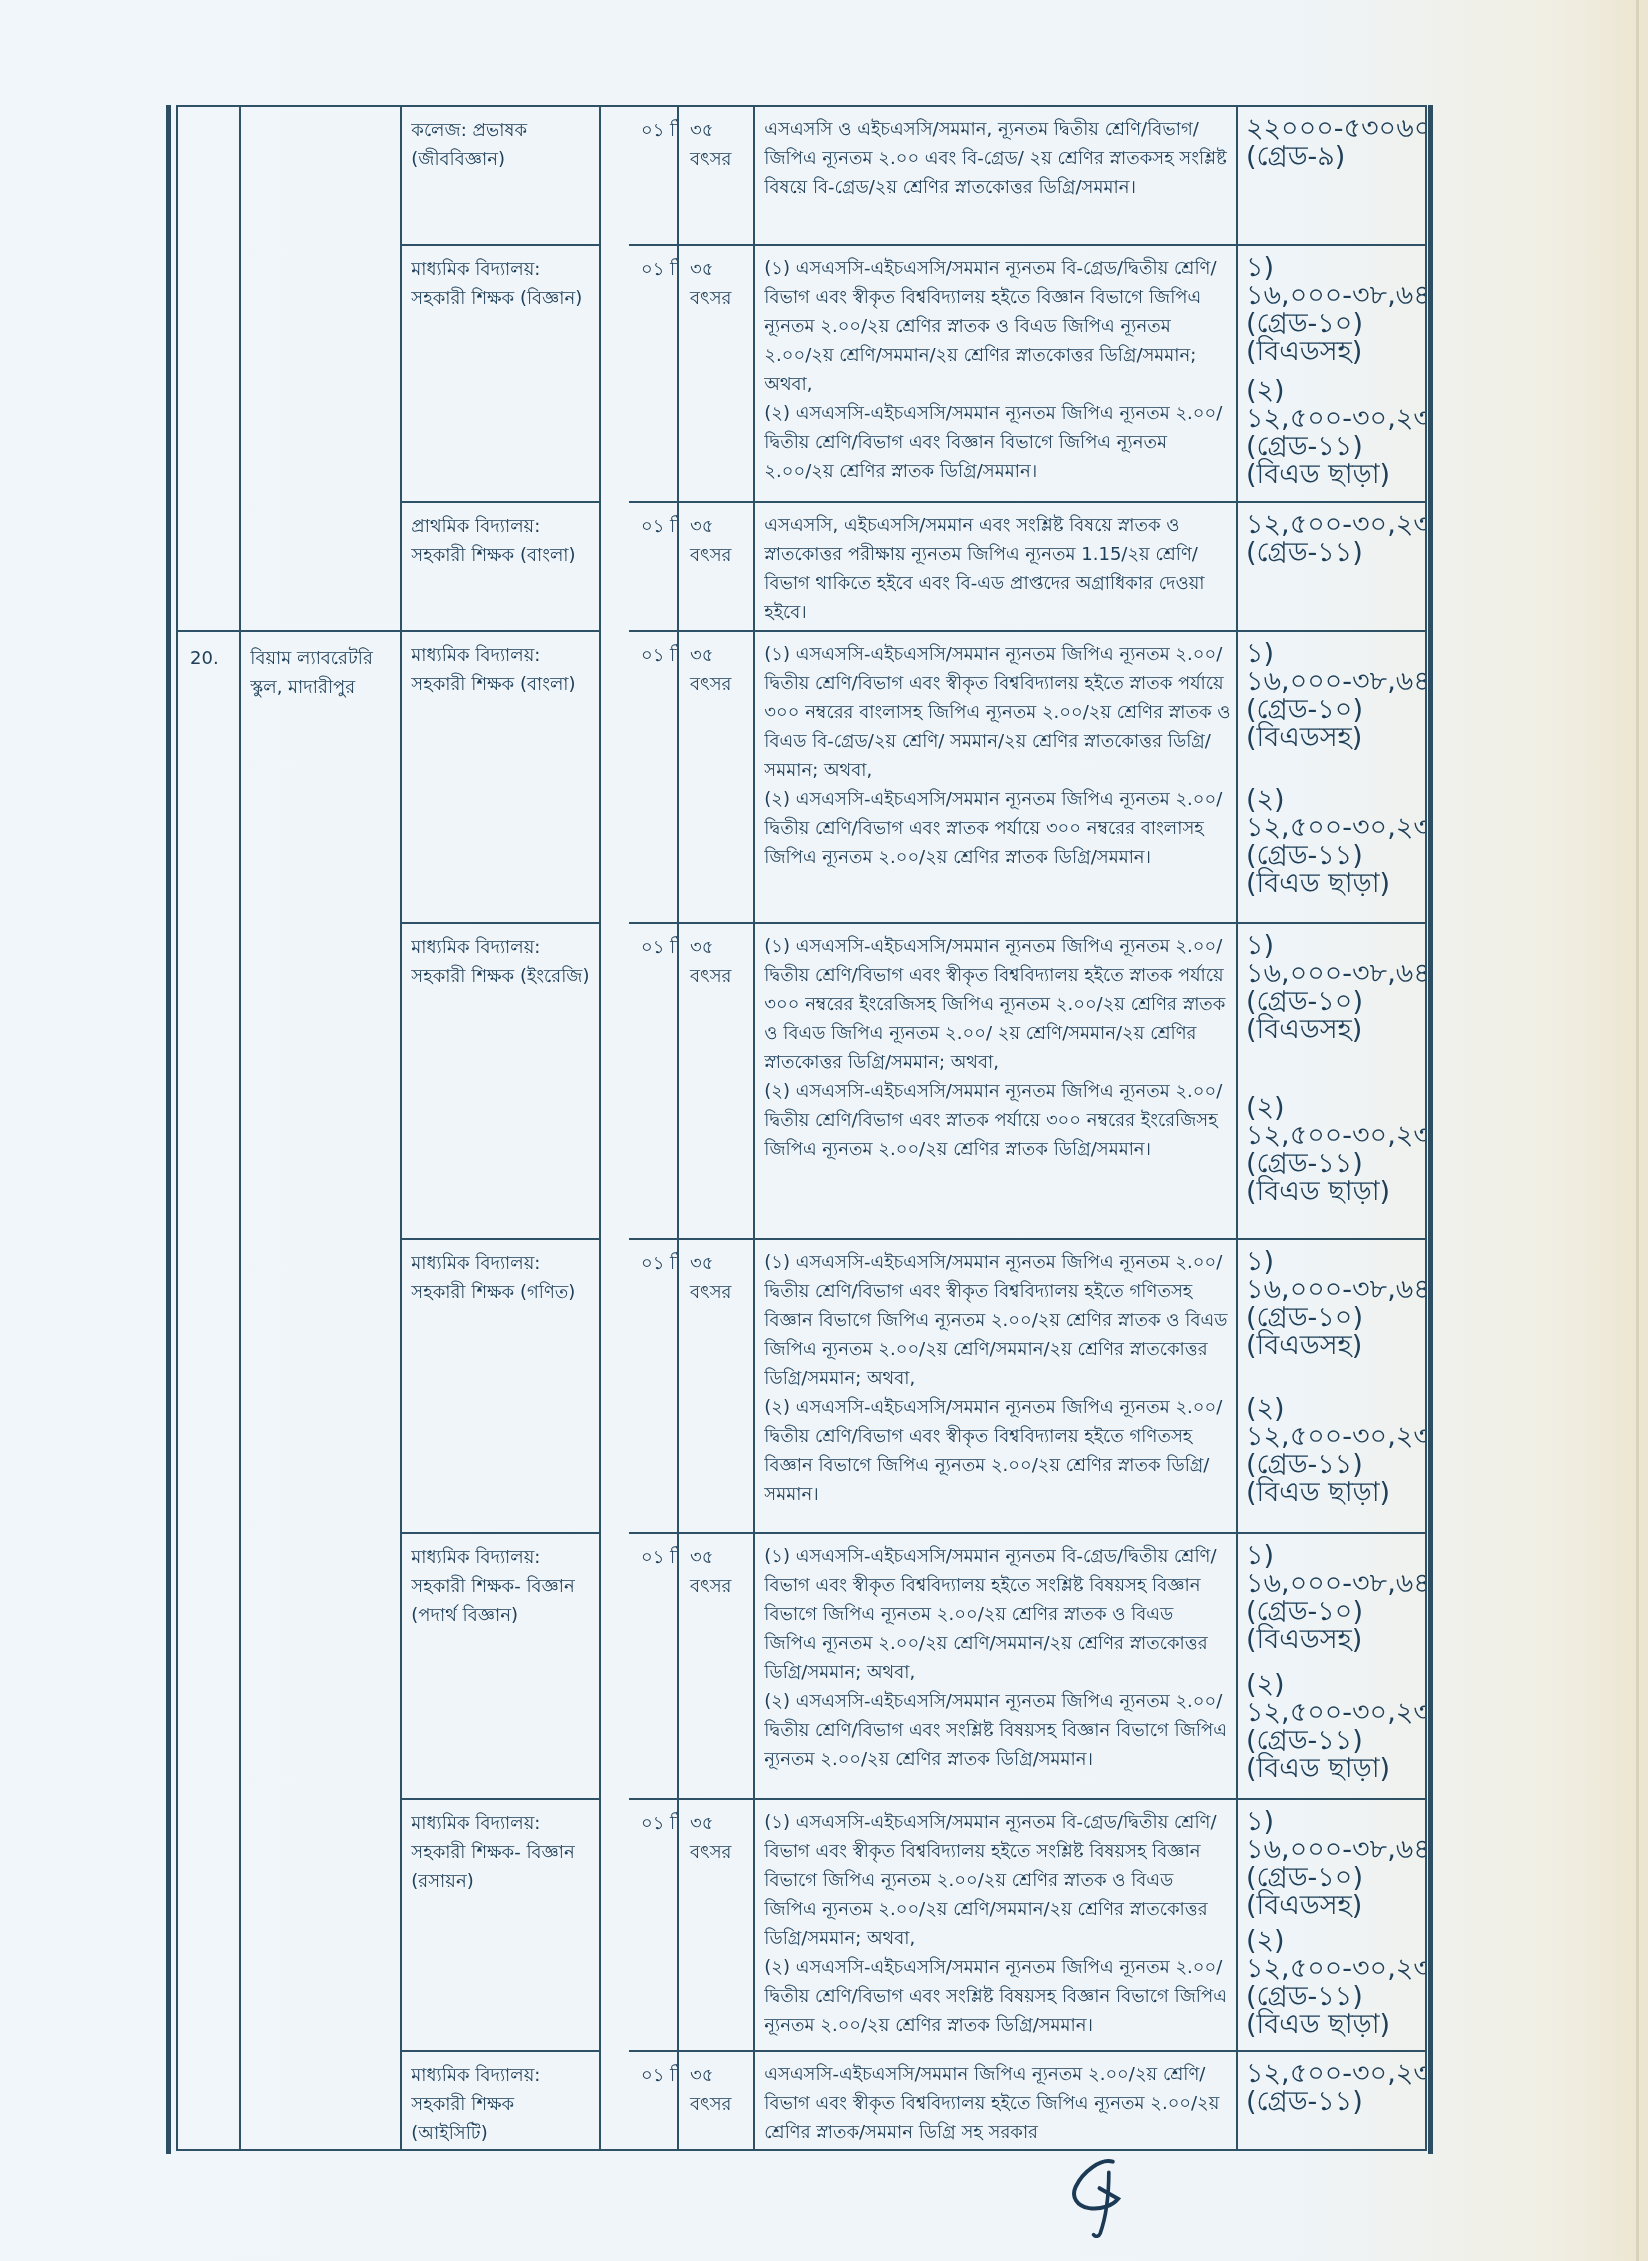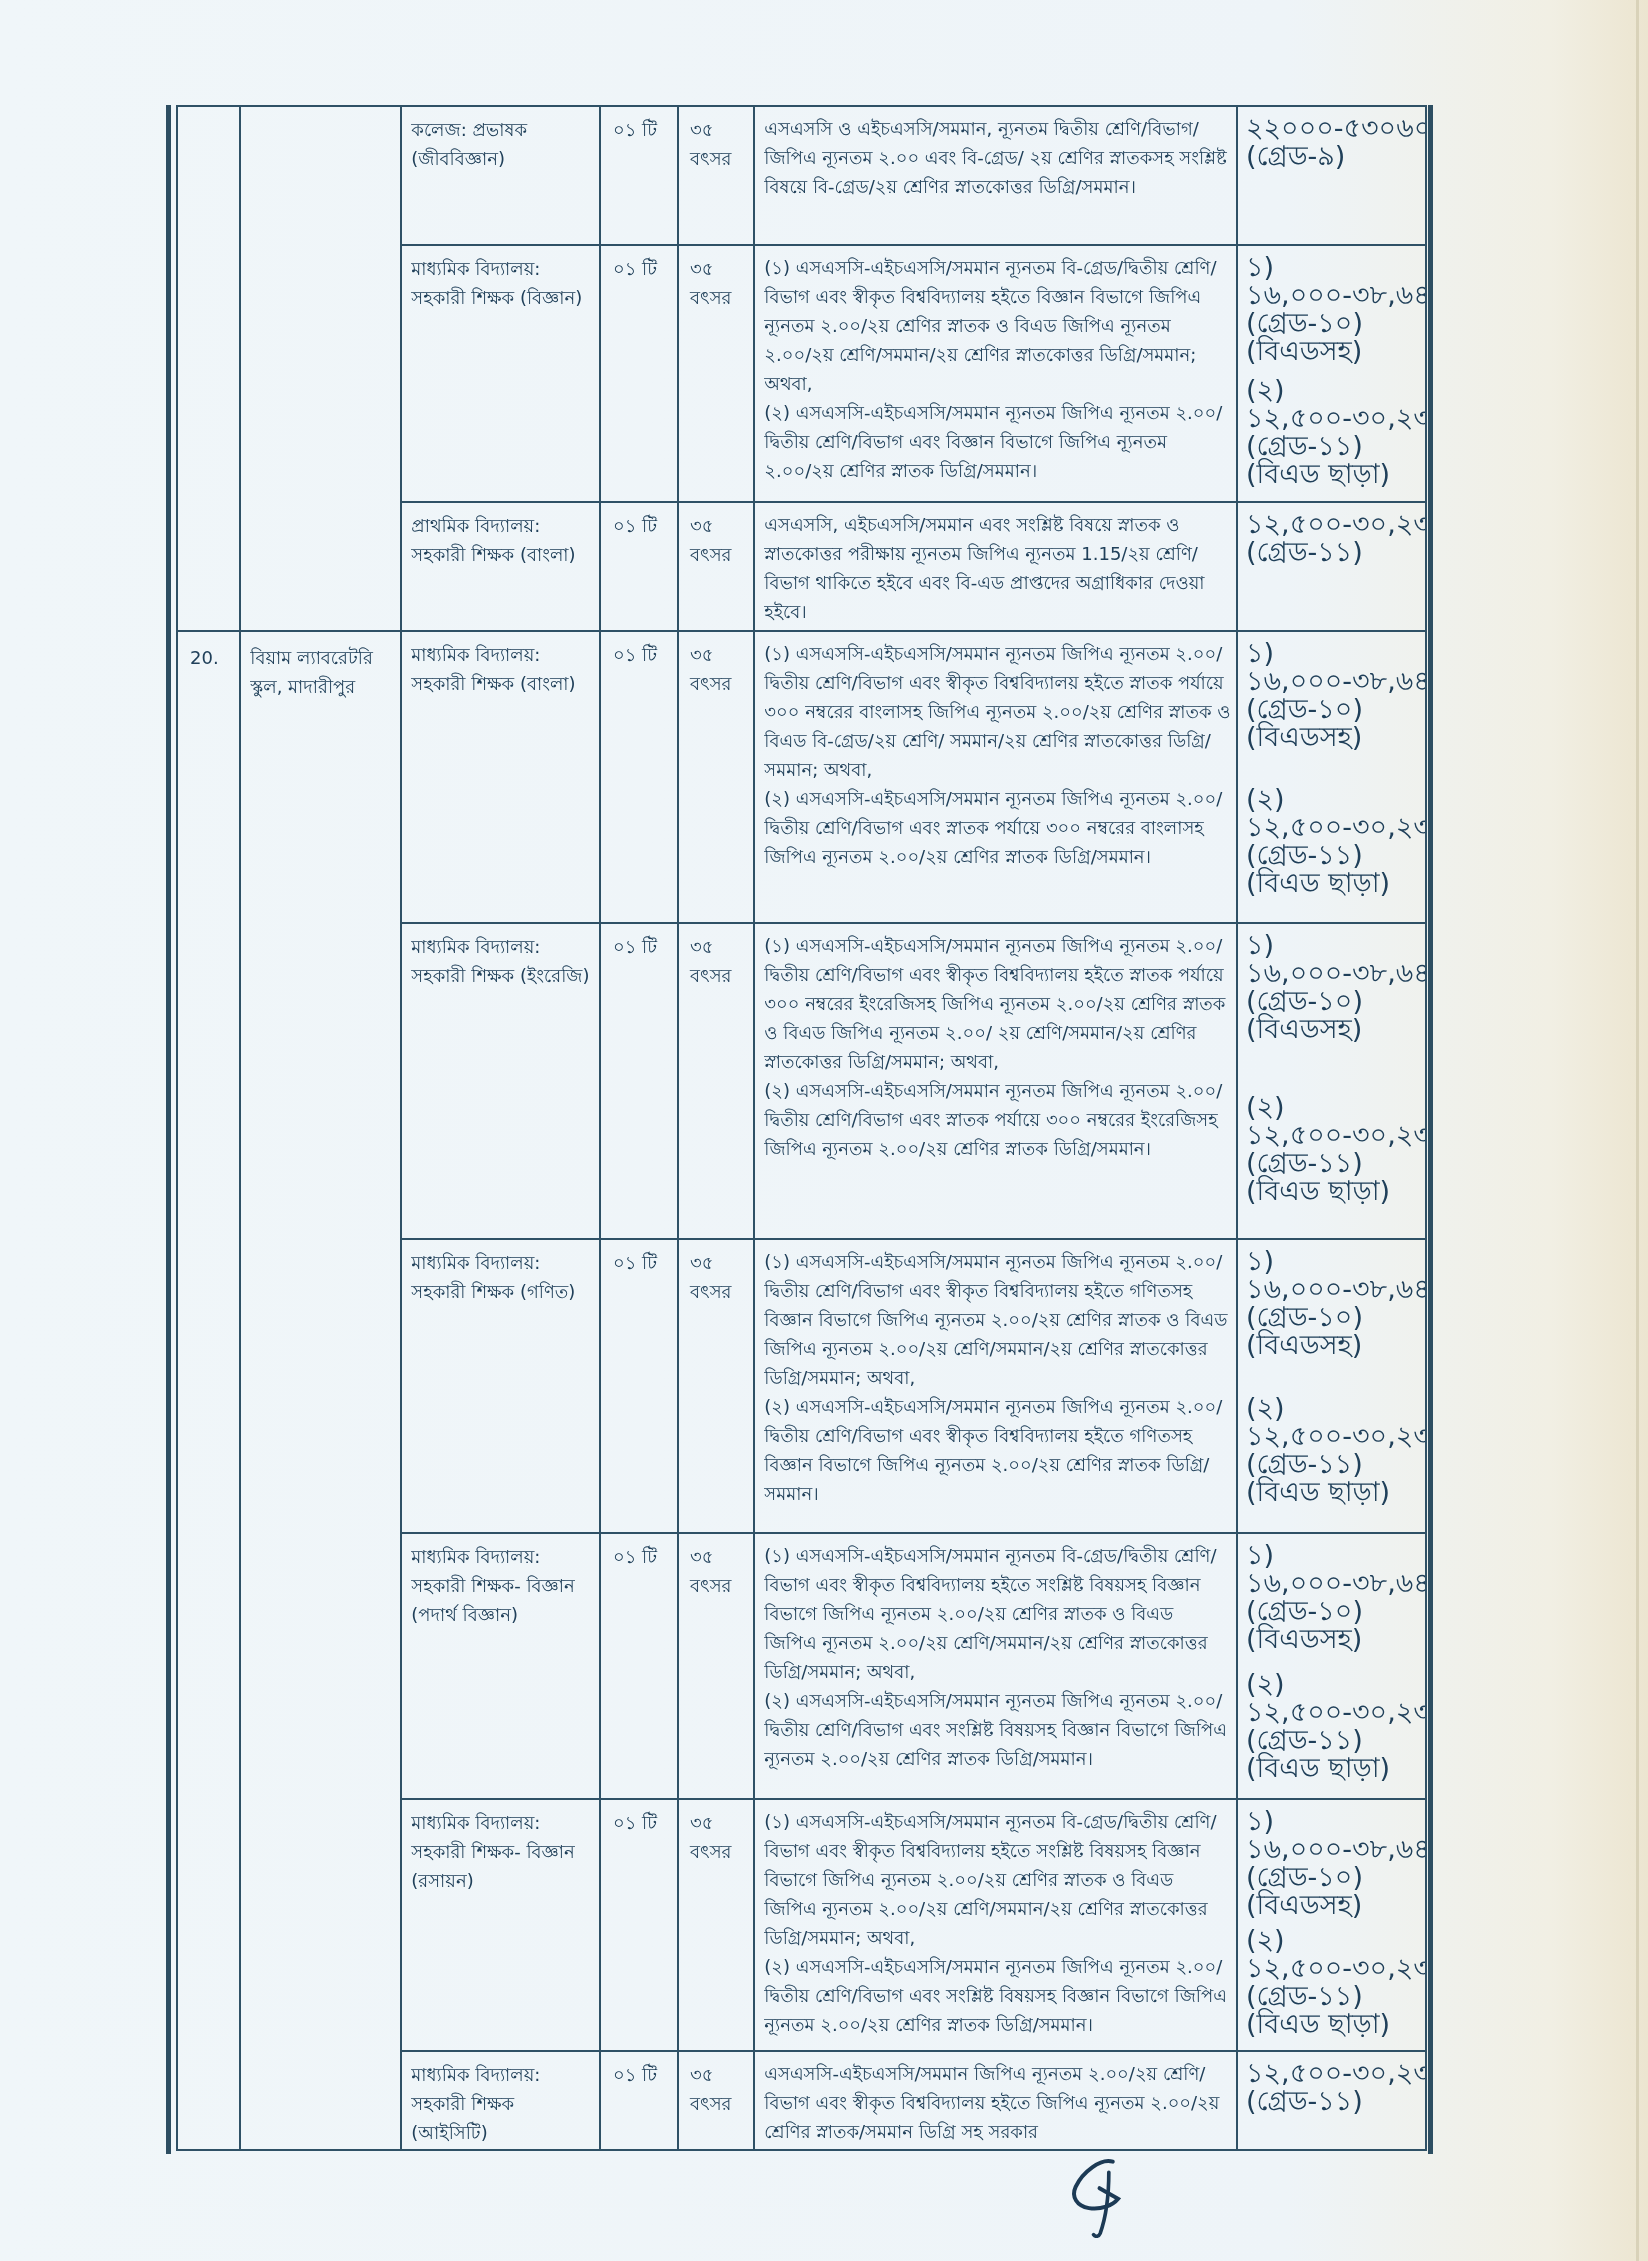--- a/index.html
+++ b/index.html
@@ -39,21 +39,21 @@
     color:#20405a;
     font-size:18px;line-height:29px;font-weight:500;
     overflow:hidden;
     letter-spacing:0;
   }
   .cell.no-b{border-bottom:none;}
   .cell.no-r{border-right:none;}
   .serial{padding:10.6px 2.7px 0 12px;}
   .institution{padding:10.6px 6.6px 0 9.3px;}
   .post{padding:8px 6.6px 0 9.3px;}
-  .count{padding:8px 2.7px 0 12px;white-space:nowrap;}
+  .count{padding:8px 2.7px 0 12px;white-space:nowrap;margin-left:28px;}
   .age{padding:8px 4px 0 11px;}
   .qual{padding:6.6px 5.3px 0 9.3px;}
   .qual p{margin:0;}
   .salary{
     padding:6.6px 4px 8px 8px;
     font-size:27px;line-height:28px;
     display:flex;flex-direction:column;
   }
   .salary .sp1{flex:0 0 auto;}
   .salary .gap-a{flex:2 1 0;}

